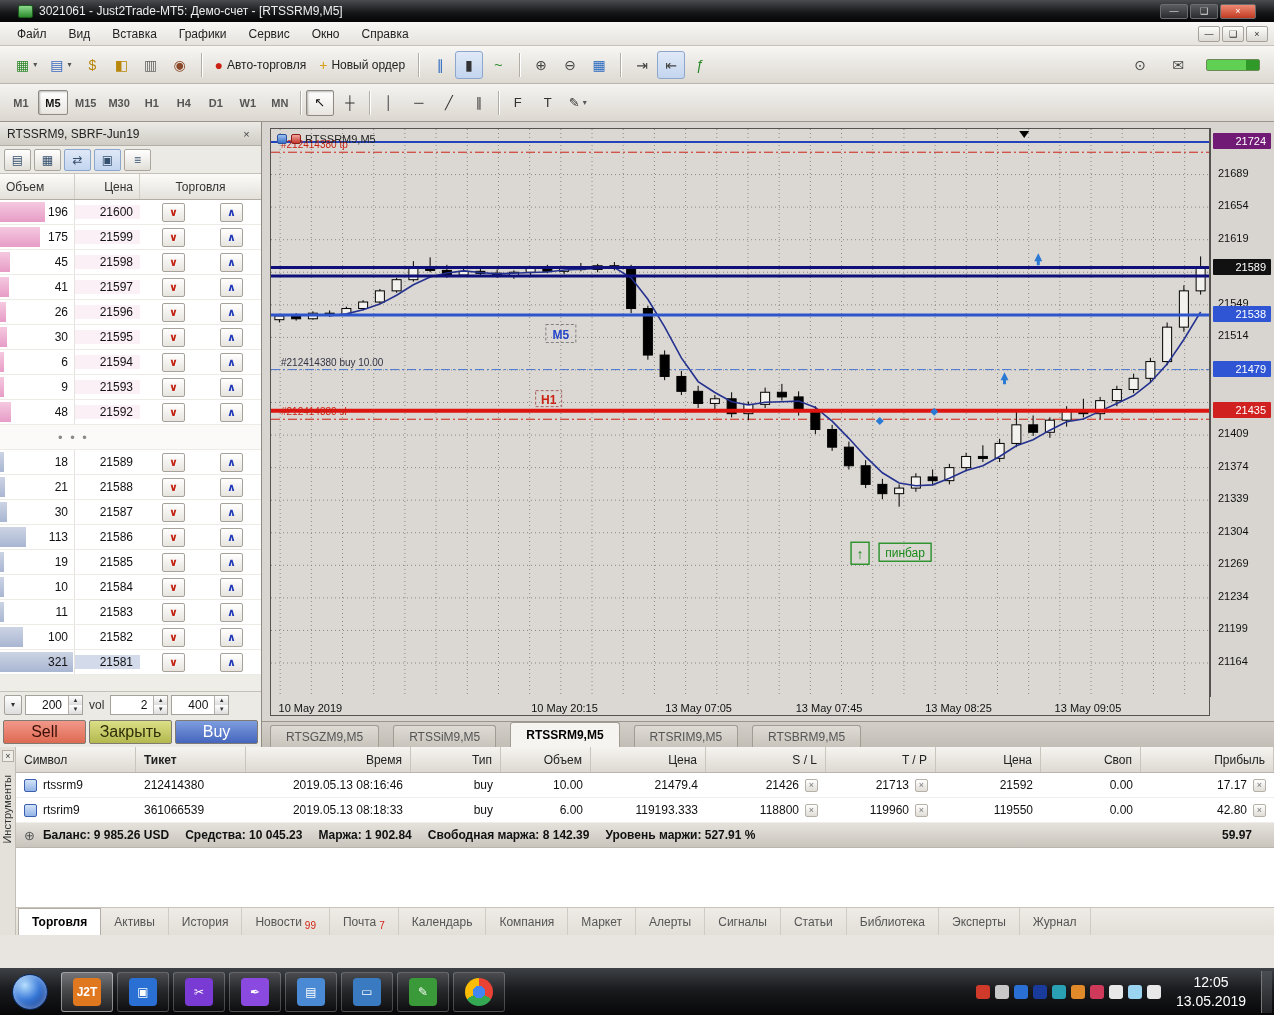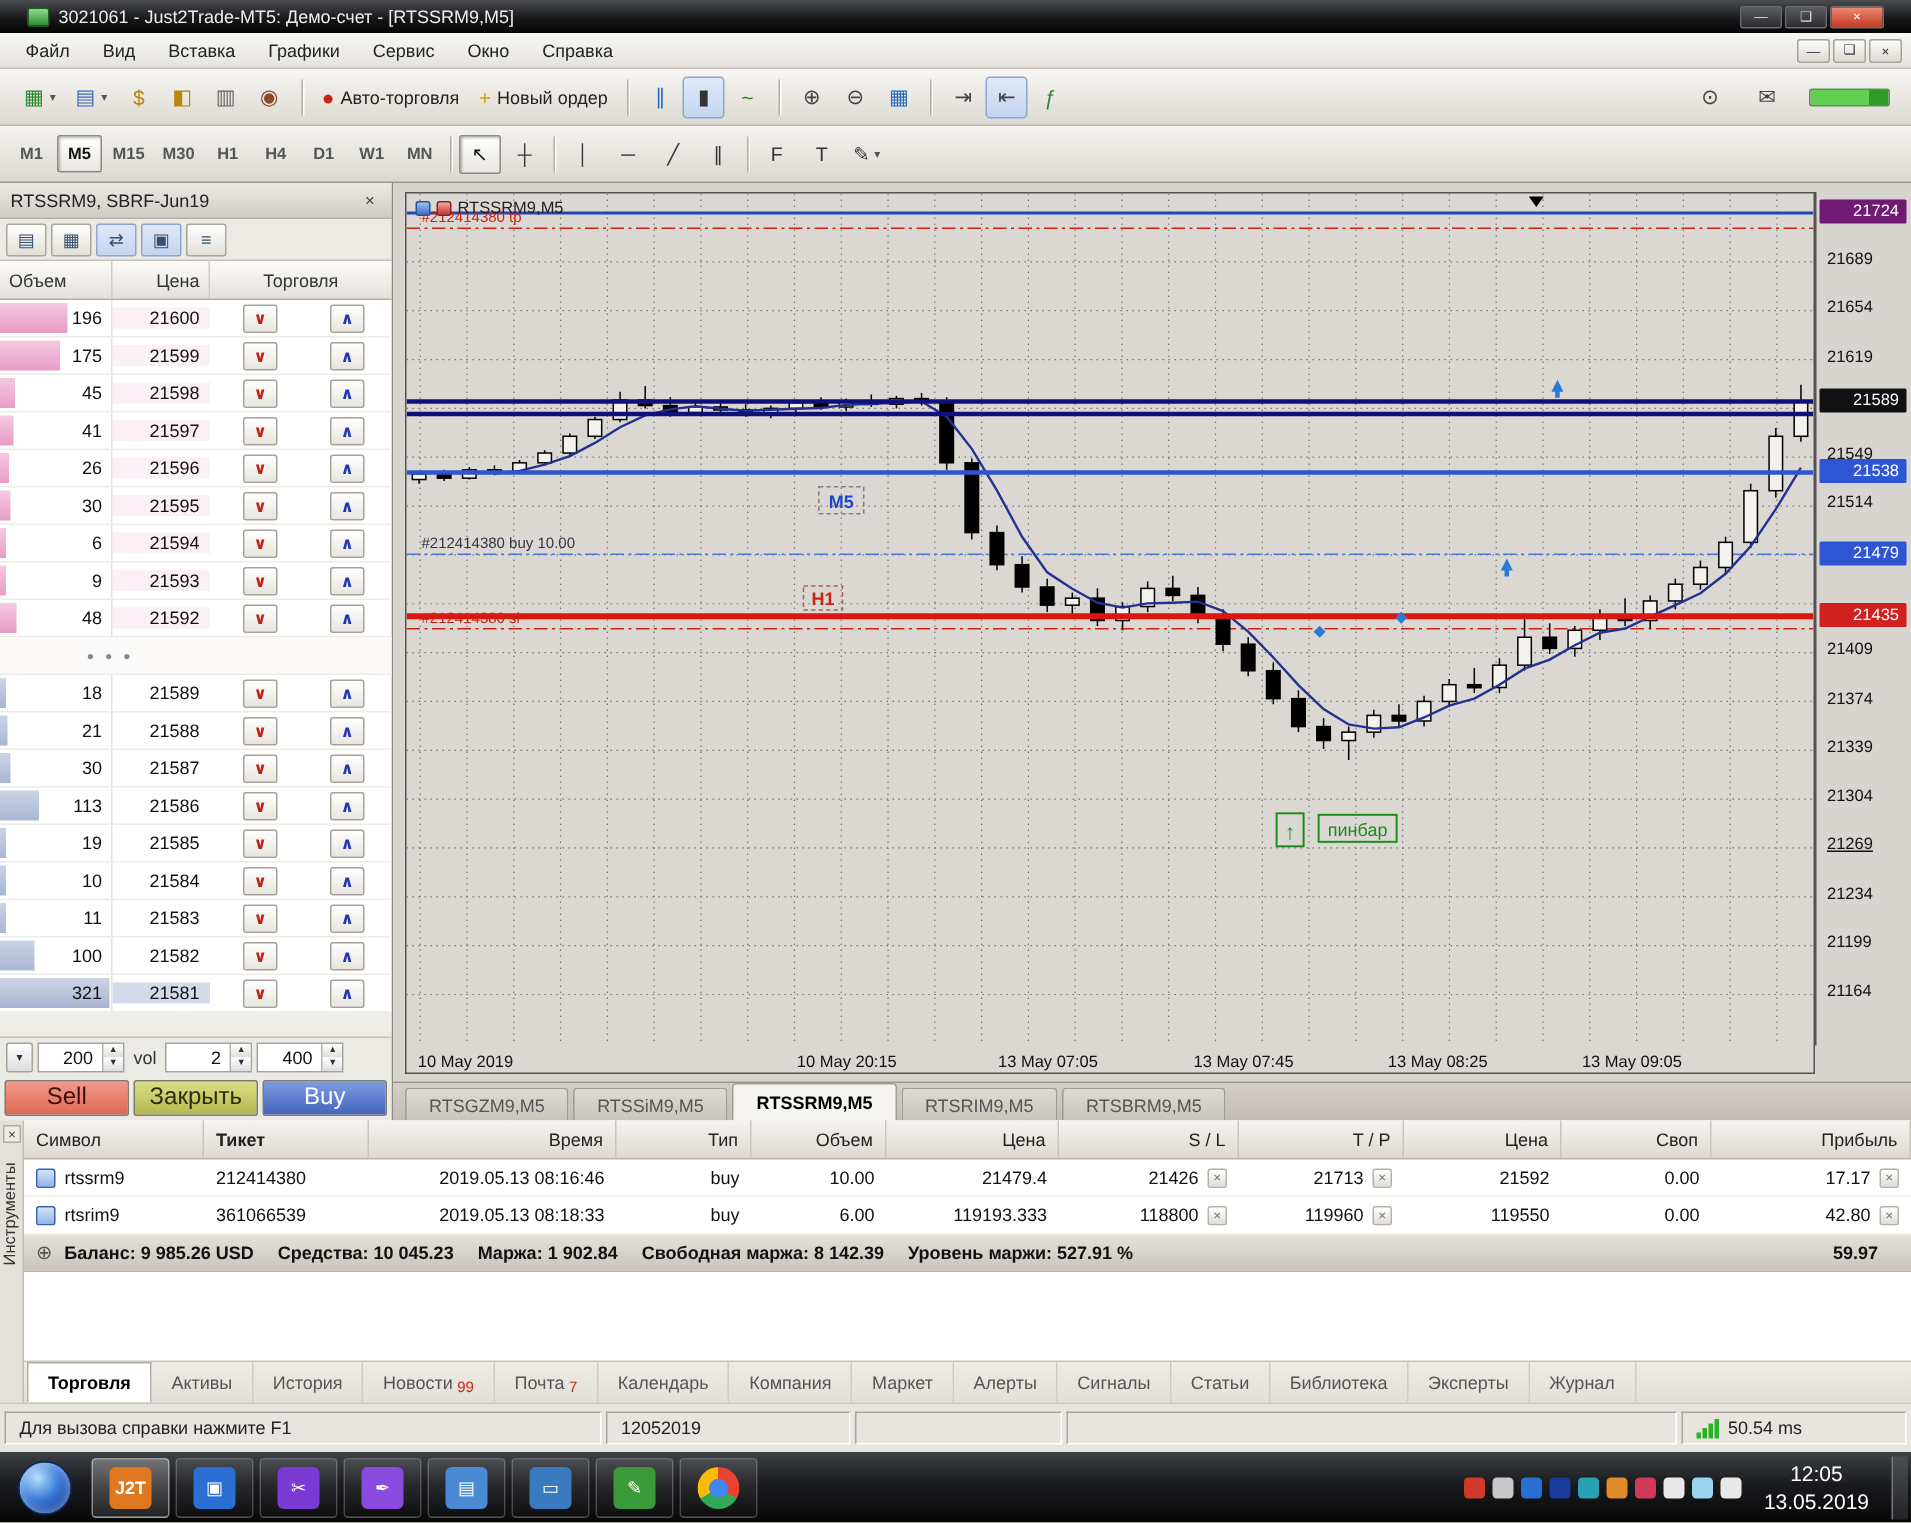--- a/index.html
+++ b/index.html
@@ -90,21 +90,21 @@
 #plot svg{display:block;}
 #plot-symbol{position:absolute;left:6px;top:4px;display:flex;align-items:center;gap:4px;font-size:11px;color:#222;}
 .mini-ico{width:10px;height:10px;border-radius:2px;display:inline-block;}
 .mini-ico.blu{background:linear-gradient(#9ec2f2,#3a6ec4);border:1px solid #28509c;}
 .mini-ico.red{background:linear-gradient(#f2a49e,#c43a2e);border:1px solid #8c2018;}
 #pscale{left:948px;top:6px;width:64px;height:569px;font-size:11px;color:#111;border-left:1px solid #55534f;}
 .ptick{position:absolute;left:7px;white-space:nowrap;}
 .pbadge{position:absolute;left:2px;width:58px;height:16px;color:#fff;display:flex;align-items:center;justify-content:flex-end;padding-right:5px;font-size:11px;border-radius:1px;}
 #taxis{left:8px;top:575px;width:940px;height:24px;font-size:11px;color:#111;}
 .tlab{position:absolute;top:5px;transform:translateX(-50%);white-space:nowrap;}
-#chart-tabs{left:0;top:599px;width:1012px;height:26px;background:linear-gradient(#d3cfc8,#c2beb6);border-top:1px solid #9a968e;display:flex;align-items:flex-end;padding-left:8px;gap:3px;}
+#chart-tabs{left:0;top:599px;width:1012px;height:26px;background:linear-gradient(#d3cfc8,#c2beb6);border-top:1px solid #9a968e;display:flex;align-items:flex-end;padding-left:8px;gap:14px;}
 .ctab{height:22px;display:inline-flex;align-items:center;padding:0 15px;font-size:12px;color:#555;background:linear-gradient(#dedbd4,#c8c4bc);border:1px solid #a19d95;border-bottom:none;border-radius:3px 3px 0 0;}
 .ctab.active{height:25px;background:#f6f4f0;color:#000;font-weight:bold;}
 
 
 #side-strip{left:0;top:747px;width:16px;height:188px;background:#e4e1db;border-right:1px solid #c2beb6;}
 #side-close{position:absolute;left:2px;top:3px;width:12px;height:12px;font-size:9px;color:#444;display:flex;align-items:center;justify-content:center;border:1px solid #b2aea5;background:#efede8;}
 .vtext{position:absolute;left:1px;top:28px;writing-mode:vertical-rl;transform:rotate(180deg);font-size:11px;color:#333;}
 #toolbox{left:16px;top:747px;width:1258px;height:188px;background:#fff;display:flex;flex-direction:column;}
 #tt-head{height:26px;flex:none;display:flex;background:linear-gradient(#f6f4f0,#ddd9d2);border-bottom:1px solid #b9b5ac;color:#222;}
 .tt-hcell{display:flex;align-items:center;justify-content:flex-end;padding:0 8px;border-right:1px solid #c9c5bd;flex:none;}
@@ -742,21 +742,21 @@
     <div id="pscale">
         <div class="ptick" style="top: 38.5625px;">21689</div>
         <div class="ptick" style="top: 71.125px;">21654</div>
         <div class="ptick" style="top: 103.688px;">21619</div>
         <div class="ptick" style="top: 168.812px;">21549</div>
         <div class="ptick" style="top: 201.375px;">21514</div>
         <div class="ptick" style="top: 299.062px;">21409</div>
         <div class="ptick" style="top: 331.625px;">21374</div>
         <div class="ptick" style="top: 364.188px;">21339</div>
         <div class="ptick" style="top: 396.75px;">21304</div>
-        <div class="ptick" style="top: 429.312px; text-decoration: underline;">21269</div>
+        <div class="ptick" style="top: 429.312px;">21269</div>
         <div class="ptick" style="top: 461.875px;">21234</div>
         <div class="ptick" style="top: 494.438px;">21199</div>
         <div class="ptick" style="top: 527px;">21164</div>
         <div class="pbadge" style="top: 5px; background: #701a75;">21724</div>
         <div class="pbadge" style="top: 130.598px; background: rgb(17, 17, 17);">21589</div>
         <div class="pbadge" style="top: 178.046px; background: rgb(47, 85, 212);">21538</div>
         <div class="pbadge" style="top: 232.565px; background: rgb(47, 85, 212);">21479</div>
         <div class="pbadge" style="top: 273.873px; background: rgb(208, 32, 32);">21435</div>
       </div>
     <div id="taxis">
@@ -929,39 +929,20 @@
         </span>
         <span class="ttab">
           <span>Эксперты</span>
         </span>
         <span class="ttab">
           <span>Журнал</span>
         </span>
       </div>
   </div>
 
-  <div id="statusbar">
-    <div class="sb-cell sb-w1">
-        <span>Для вызова справки нажмите F1</span>
-      </div>
-    <div class="sb-cell sb-w2">
-        <span>12052019</span>
-      </div>
-    <div class="sb-cell sb-w3"></div>
-    <div class="sb-cell sb-grow"></div>
-    <div class="sb-cell sb-w4">
-      <span class="sig">
-          <i></i>
-          <i></i>
-          <i></i>
-          <i></i>
-        </span>
-      <span>50.54 ms</span>
-    </div>
-  </div>
 
   <div id="taskbar">
     <div id="start-orb"></div>
     <div id="taskbar-apps">
         <div class="tb-app active">
           <div class="app-glyph" style="background: rgb(224, 120, 32);">J2T</div>
         </div>
         <div class="tb-app">
           <div class="app-glyph" style="background: rgb(42, 111, 212);">▣</div>
         </div>

